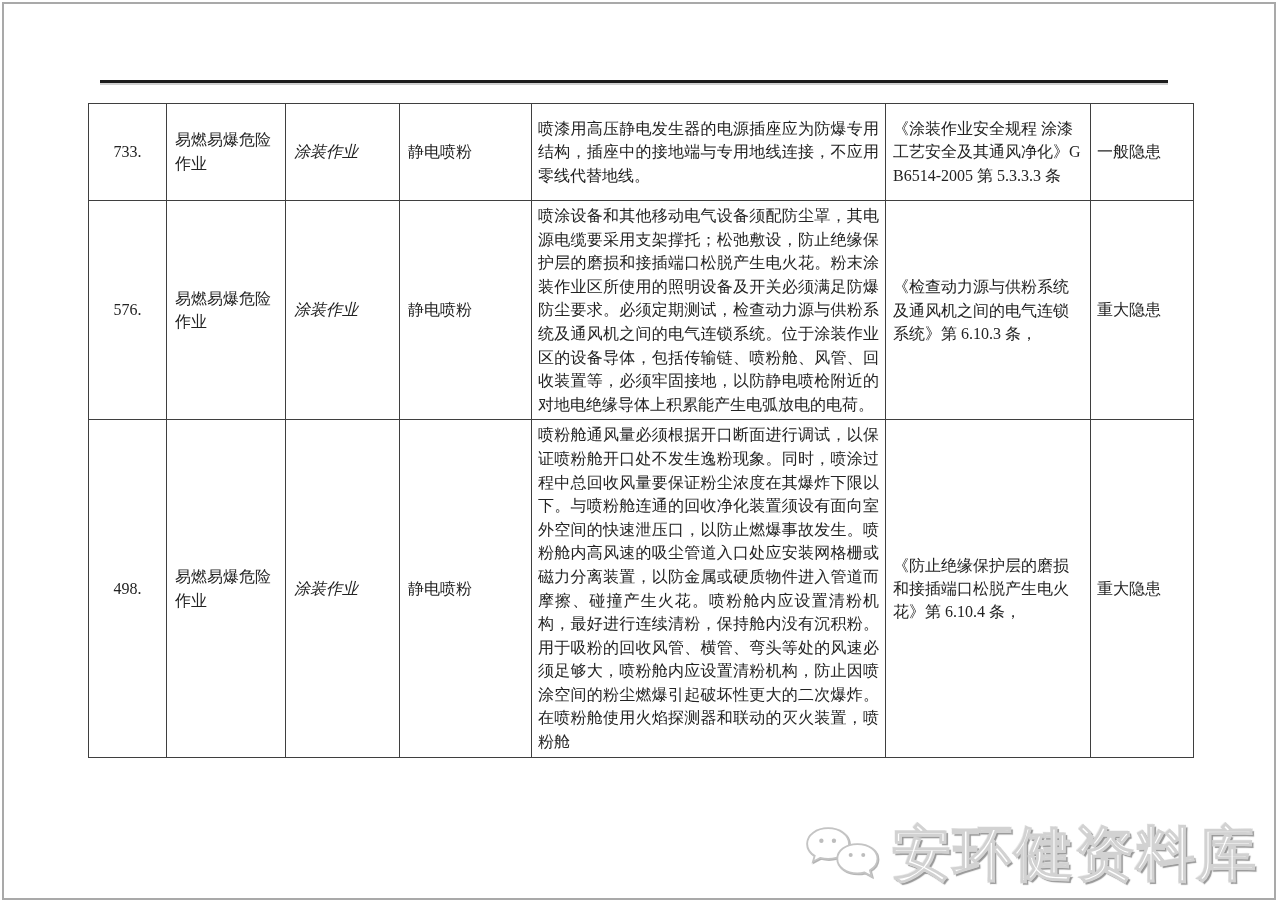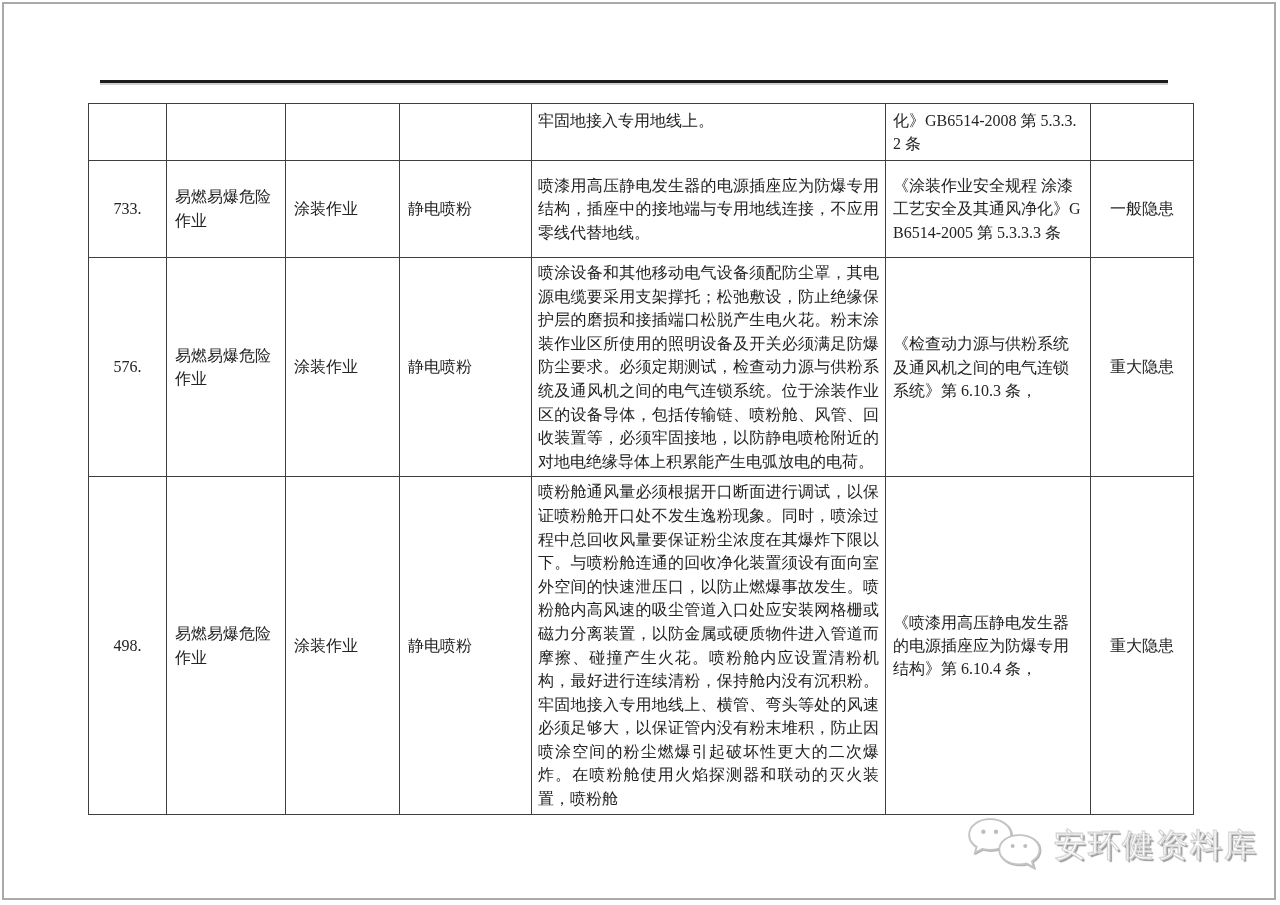--- a/index.html
+++ b/index.html
@@ -40,36 +40,36 @@
     overflow: hidden;
     word-break: break-all;
   }
   tr.r-cont  { height: 57px; }
   tr.r-904   { height: 97px; }
   tr.r-905   { height: 213px; }
   tr.r-906   { height: 310px; }
   tr.r-cont td { vertical-align: top; padding-top: 5px; }
   td.c-no   { text-align: center; }
   td.c-cat  { padding-left: 8px; }
-  td.c-job  { padding-left: 8px; }
+  td.c-job  { padding-left: 8px; font-style: italic; }
   td.c-sub  { padding-left: 8px; }
   td.c-desc { text-align: justify; text-align-last: left; padding: 3px 6px; }
   td.c-ref  { line-height: 23.2px; padding: 2px 7px; }
-  td.c-lvl  { text-align: center; }
+  td.c-lvl  { text-align: left; }
   .watermark {
     position: absolute;
     right: 22px; top: 815px;
     display: flex;
     align-items: center;
     gap: 6px;
   }
   .wm-icon { flex: 0 0 auto; }
   .wm-text {
-    font-size: 32px;
-    font-weight: normal;
+    font-size: 59px;
+    font-weight: bold;
     letter-spacing: 2px;
     color: #ffffff;
     -webkit-text-stroke: 1px #d2d2d2;
     text-shadow: 2px 2px 1px #979797, -1px -1px 0 #ececec;
     white-space: nowrap;
   }
 </style>
 </head>
 <body>
 
@@ -80,29 +80,20 @@
   <colgroup>
     <col style="width:78px">
     <col style="width:119px">
     <col style="width:114px">
     <col style="width:132px">
     <col style="width:354px">
     <col style="width:205px">
     <col style="width:103px">
   </colgroup>
   <tbody>
-    <tr class="r-cont">
-      <td class="c-no"></td>
-      <td class="c-cat"></td>
-      <td class="c-job"></td>
-      <td class="c-sub"></td>
-      <td class="c-desc">牢固地接入专用地线上。</td>
-      <td class="c-ref">化》GB6514-2008 第 5.3.3.2 条</td>
-      <td class="c-lvl"></td>
-    </tr>
     <tr class="r-904">
       <td class="c-no">733.</td>
       <td class="c-cat">易燃易爆危险作业</td>
       <td class="c-job">涂装作业</td>
       <td class="c-sub">静电喷粉</td>
       <td class="c-desc">喷漆用高压静电发生器的电源插座应为防爆专用结构，插座中的接地端与专用地线连接，不应用零线代替地线。</td>
       <td class="c-ref">《涂装作业安全规程 涂漆工艺安全及其通风净化》GB6514-2005 第 5.3.3.3 条</td>
       <td class="c-lvl">一般隐患</td>
     </tr>
     <tr class="r-905">
@@ -112,22 +103,22 @@
       <td class="c-sub">静电喷粉</td>
       <td class="c-desc">喷涂设备和其他移动电气设备须配防尘罩，其电源电缆要采用支架撑托；松弛敷设，防止绝缘保护层的磨损和接插端口松脱产生电火花。粉末涂装作业区所使用的照明设备及开关必须满足防爆防尘要求。必须定期测试，检查动力源与供粉系统及通风机之间的电气连锁系统。位于涂装作业区的设备导体，包括传输链、喷粉舱、风管、回收装置等，必须牢固接地，以防静电喷枪附近的对地电绝缘导体上积累能产生电弧放电的电荷。</td>
       <td class="c-ref">《检查动力源与供粉系统及通风机之间的电气连锁系统》第 6.10.3 条，</td>
       <td class="c-lvl">重大隐患</td>
     </tr>
     <tr class="r-906">
       <td class="c-no">498.</td>
       <td class="c-cat">易燃易爆危险作业</td>
       <td class="c-job">涂装作业</td>
       <td class="c-sub">静电喷粉</td>
-      <td class="c-desc">喷粉舱通风量必须根据开口断面进行调试，以保证喷粉舱开口处不发生逸粉现象。同时，喷涂过程中总回收风量要保证粉尘浓度在其爆炸下限以下。与喷粉舱连通的回收净化装置须设有面向室外空间的快速泄压口，以防止燃爆事故发生。喷粉舱内高风速的吸尘管道入口处应安装网格栅或磁力分离装置，以防金属或硬质物件进入管道而摩擦、碰撞产生火花。喷粉舱内应设置清粉机构，最好进行连续清粉，保持舱内没有沉积粉。牢固地接入专用地线上、横管、弯头等处的风速必须足够大，以保证管内没有粉末堆积，防止因喷涂空间的粉尘燃爆引起破坏性更大的二次爆炸。在喷粉舱使用火焰探测器和联动的灭火装置，喷粉舱</td>
-      <td class="c-ref">《喷漆用高压静电发生器的电源插座应为防爆专用结构》第 6.10.4 条，</td>
+      <td class="c-desc">喷粉舱通风量必须根据开口断面进行调试，以保证喷粉舱开口处不发生逸粉现象。同时，喷涂过程中总回收风量要保证粉尘浓度在其爆炸下限以下。与喷粉舱连通的回收净化装置须设有面向室外空间的快速泄压口，以防止燃爆事故发生。喷粉舱内高风速的吸尘管道入口处应安装网格栅或磁力分离装置，以防金属或硬质物件进入管道而摩擦、碰撞产生火花。喷粉舱内应设置清粉机构，最好进行连续清粉，保持舱内没有沉积粉。用于吸粉的回收风管、横管、弯头等处的风速必须足够大，喷粉舱内应设置清粉机构，防止因喷涂空间的粉尘燃爆引起破坏性更大的二次爆炸。在喷粉舱使用火焰探测器和联动的灭火装置，喷粉舱</td>
+      <td class="c-ref">《防止绝缘保护层的磨损和接插端口松脱产生电火花》第 6.10.4 条，</td>
       <td class="c-lvl">重大隐患</td>
     </tr>
   </tbody>
 </table>
 
 <div class="watermark">
   <svg class="wm-icon" width="84" height="62" viewBox="0 0 100 74">
     <g fill="#ffffff" stroke="#c4c4c4" stroke-width="2.2" style="filter: drop-shadow(1.5px 1.5px 0.5px #a8a8a8);">
       <path d="M31 5 C17 5 6 13 6 23.5 C6 29.5 9.5 34.5 15 37.8 L13 45 L21.5 40.5 C24.5 41.3 27.7 41.8 31 41.8 C45 41.8 56 33.8 56 23.5 C56 13 45 5 31 5 Z"></path>
       <path d="M66 24 C52.5 24 42 31.5 42 41.5 C42 51.5 52.5 59 66 59 C69 59 71.9 58.6 74.5 57.9 L83 62.5 L81 55.3 C86.5 52 90 47.2 90 41.5 C90 31.5 79.5 24 66 24 Z"></path>

